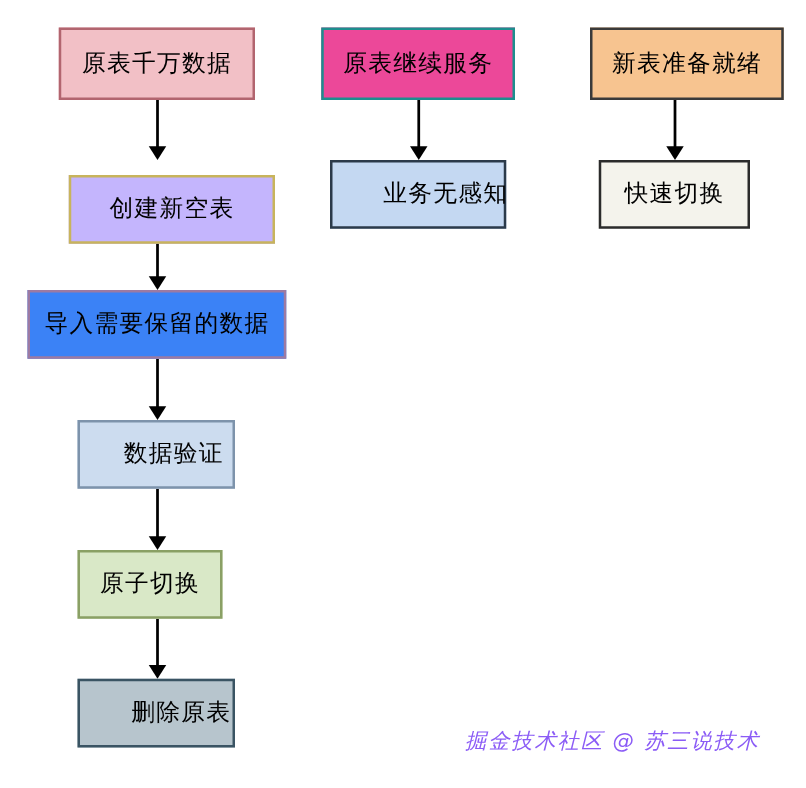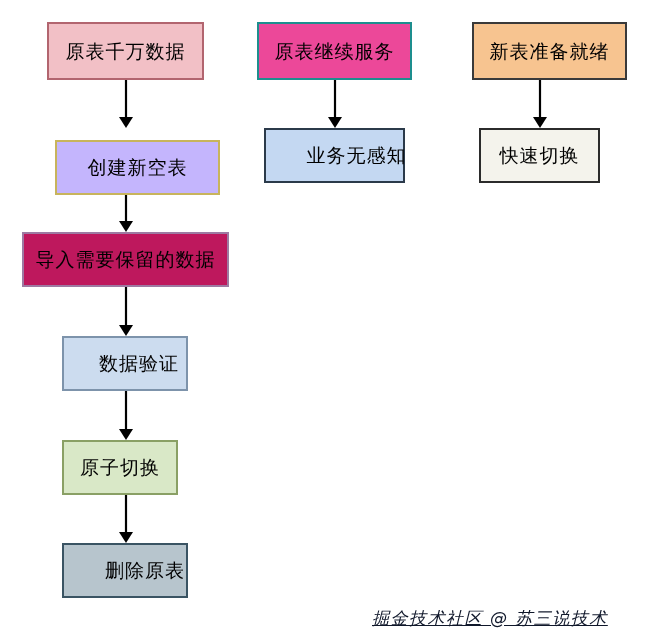--- a/index.html
+++ b/index.html
@@ -91,21 +91,21 @@
         <polygon points="5,37 19,37 12,48" fill="#000000"></polygon>
       </svg>
     </div>
   <div id="nodes-layer">
       <div class="node" style="left: 47px; top: 22px; width: 157px; height: 58px; background: rgb(242, 192, 198); border-color: rgb(178, 101, 111);">
         <span class="node-label">原表千万数据</span>
       </div>
       <div class="node" style="left: 55px; top: 140px; width: 165px; height: 55px; background: #c4b5fd; border-color: rgb(200, 180, 92);">
         <span class="node-label">创建新空表</span>
       </div>
-      <div class="node" style="left: 22px; top: 232px; width: 207px; height: 55px; background: #be185d; border-color: rgb(157, 122, 162);">
+      <div class="node" style="left: 22px; top: 232px; width: 207px; height: 55px; background: #3b82f6; border-color: rgb(157, 122, 162);">
         <span class="node-label">导入需要保留的数据</span>
       </div>
       <div class="node" style="left: 62px; top: 336px; width: 126px; height: 55px; background: rgb(204, 220, 239); border-color: rgb(125, 147, 171); padding-left: 28px;">
         <span class="node-label">数据验证</span>
       </div>
       <div class="node" style="left: 62px; top: 440px; width: 116px; height: 55px; background: rgb(217, 232, 199); border-color: rgb(138, 160, 101);">
         <span class="node-label">原子切换</span>
       </div>
       <div class="node" style="left: 62px; top: 543px; width: 126px; height: 55px; background: rgb(183, 197, 205); border-color: rgb(58, 84, 99); padding-left: 40px;">
         <span class="node-label">删除原表</span>
@@ -116,14 +116,14 @@
       <div class="node" style="left: 264px; top: 128px; width: 141px; height: 55px; background: rgb(196, 216, 242); border-color: rgb(43, 58, 74); padding-left: 44px;">
         <span class="node-label">业务无感知</span>
       </div>
       <div class="node" style="left: 462px; top: 22px; width: 155px; height: 58px; background: rgb(247, 196, 144); border-color: rgb(58, 58, 58); margin-left: 10px;">
         <span class="node-label">新表准备就绪</span>
       </div>
       <div class="node" style="left: 479px; top: 128px; width: 121px; height: 55px; background: rgb(244, 243, 236); border-color: rgb(43, 43, 43);">
         <span class="node-label">快速切换</span>
       </div>
     </div>
-  <div id="watermark" style="left: 372px; top: 607px; color: #0f172a; text-decoration: underline;">掘金技术社区 @ 苏三说技术</div>
+  <div id="watermark" style="left: 372px; top: 581px; color: #8b5cf6;">掘金技术社区 @ 苏三说技术</div>
 </div>
 
 </body></html>

